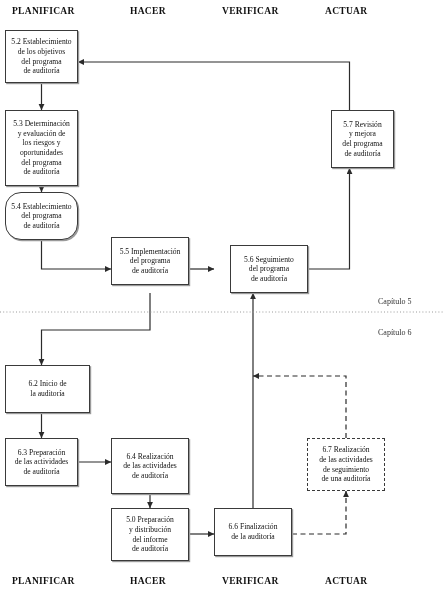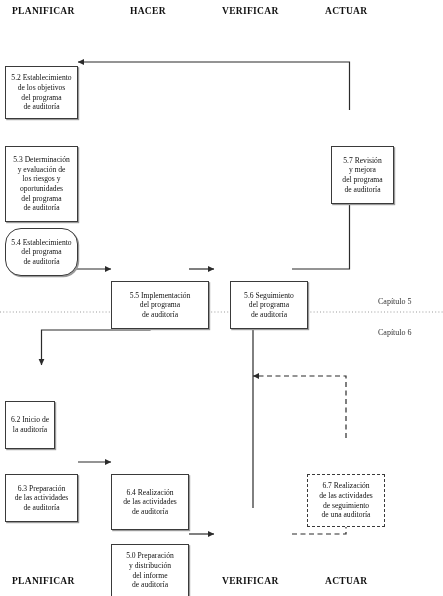--- a/index.html
+++ b/index.html
@@ -34,21 +34,20 @@
     position:absolute;
     box-sizing:border-box;
     background:#ffffff;
     border:1px solid #3a3a3a;
     display:flex;
     align-items:center;
     justify-content:center;
     text-align:center;
     padding:8px 3px;
     box-shadow:1.2px 1.2px 0 0 #9a9a9a;
-    margin-top:36px;
   }
   .node.dashed{
     border:1px dashed #3a3a3a;
     box-shadow:none;
   }
   .node .txt{
     font-family:"Liberation Serif", serif;
     font-size:7.6px;
     line-height:9.6px;
     color:#101010;
@@ -111,56 +110,60 @@
 los riesgos y
 oportunidades
 del programa
 de auditoría</span>
   </div>
   <div class="node" style="left: 5px; top: 192px; width: 73px; height: 48px; border-radius: 16px;">
     <span class="txt">5.4  Establecimiento
 del programa
 de auditoría</span>
   </div>
-  <div class="node" style="left: 111px; top: 245px; width: 98px; height: 48px;">
+  <div class="node" style="left: 111px; top: 237px; width: 78px; height: 48px;">
     <span class="txt">5.5  Implementación
 del programa
 de auditoría</span>
   </div>
   <div class="node" style="left: 230px; top: 245px; width: 78px; height: 48px;">
     <span class="txt">5.6  Seguimiento
 del programa
 de auditoría</span>
   </div>
   <div class="node" style="left: 331px; top: 110px; width: 63px; height: 58px;">
     <span class="txt">5.7  Revisión
 y mejora
 del programa
 de auditoría</span>
   </div>
-  <div class="node" style="left: 5px; top: 365px; width: 50px; height: 48px;">
+  <div class="node" style="left: 5px; top: 365px; width: 85px; height: 48px;">
     <span class="txt">6.2  Inicio de
 la auditoría</span>
   </div>
   <div class="node" style="left: 5px; top: 438px; width: 73px; height: 48px;">
     <span class="txt">6.3  Preparación
 de las actividades
 de auditoría</span>
   </div>
   <div class="node" style="left: 111px; top: 438px; width: 78px; height: 56px;">
     <span class="txt">6.4  Realización
 de las actividades
 de auditoría</span>
   </div>
   <div class="node" style="left: 111px; top: 508px; width: 78px; height: 53px;">
     <span class="txt">5.0  Preparación
 y distribución
 del informe
 de auditoría</span>
   </div>
+  <div class="node" style="left: 214px; top: 508px; width: 78px; height: 48px;">
+    <span class="txt">6.6  Finalización
+de la auditoría</span>
+  </div>
   <div class="node dashed" style="left: 307px; top: 438px; width: 78px; height: 53px;">
     <span class="txt">6.7  Realización
 de las actividades
 de seguimiento
 de una auditoría</span>
   </div>
 
 </div>
 
 </body></html>

